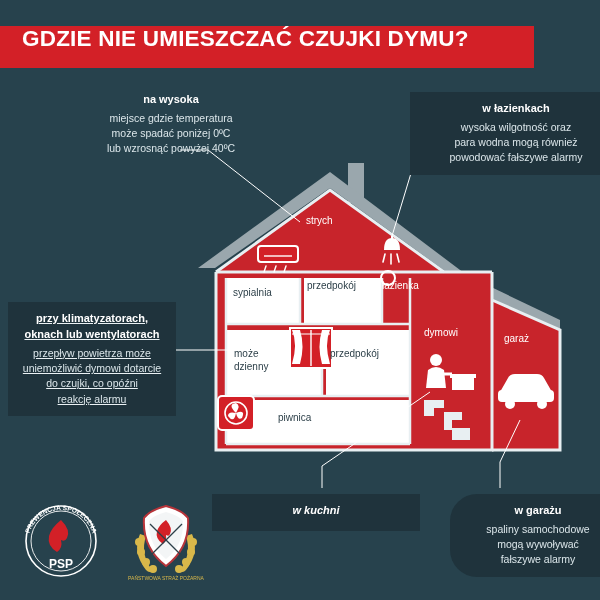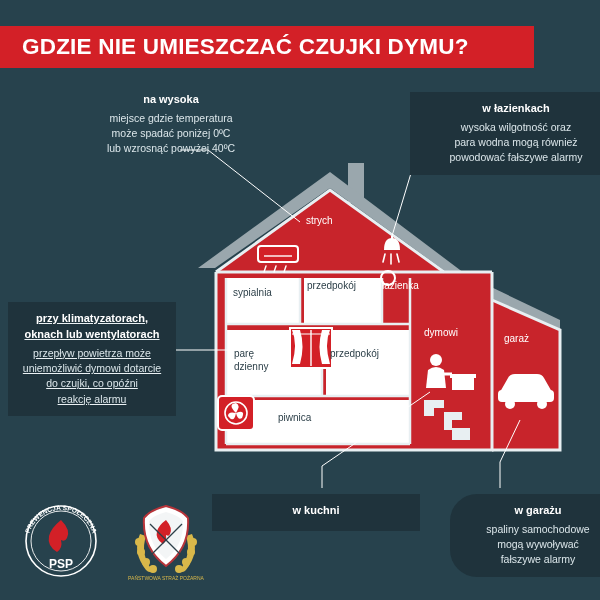--- a/index.html
+++ b/index.html
@@ -22,21 +22,20 @@
 
   
   .header-bar {
     position: absolute;
     left: 0;
     top: 26px;
     width: 534px;
     height: 42px;
     background: #d32027;
     display: flex;
-    align-items: center;
     padding-left: 22px;
     box-sizing: border-box;
   }
   .header-bar .title {
     color: #ffffff;
     font-size: 22.5px;
     font-weight: bold;
     letter-spacing: 0.2px;
     white-space: nowrap;
   }
@@ -70,21 +69,21 @@
   }
   .callout.boxed {
     background: #1f333c;
     padding: 9px 10px;
     box-sizing: border-box;
   }
 
   #callout-attic   { left: 86px;  top: 92px;  width: 170px; }
   #callout-bath    { left: 410px; top: 92px;  width: 212px; }
   #callout-ac      { left: 8px;   top: 302px; width: 168px; text-decoration: underline; }
-  #callout-kitchen { left: 212px; top: 494px; width: 208px; }
+  #callout-kitchen { left: 212px; top: 494px; width: 208px; font-style: italic; }
   #callout-garage  { left: 450px; top: 494px; width: 176px; border-radius: 27px; }
 
   
   .room-label {
     position: absolute;
     color: #ffffff;
     font-size: 10px;
     text-align: left;
     white-space: pre-line;
     line-height: 1.25;
@@ -231,21 +230,21 @@
       <path d="M500 488 L500 462 L520 420"></path>
     </g>
   </svg>
 
   <div class="room-label" style="left:306px; top:215px; width:60px;">strych</div>
   <div class="room-label dark" style="left:233px; top:287px; width:62px;">sypialnia</div>
   <div class="room-label dark" style="left:307px; top:280px; width:72px;">przedpokój</div>
   <div class="room-label" style="left:382px; top:280px; width:60px;">łazienka</div>
   <div class="room-label" style="left:424px; top:327px; width:56px;">dymowi</div>
   <div class="room-label" style="left:504px; top:333px; width:44px;">garaż</div>
-  <div class="room-label dark" style="left:234px; top:348px; width:52px;">parę
+  <div class="room-label dark" style="left:234px; top:348px; width:52px;">może
 dzienny</div>
   <div class="room-label dark" style="left:330px; top:348px; width:72px;">przedpokój</div>
   <div class="room-label dark" style="left:278px; top:412px; width:62px;">piwnica</div>
 
   <div class="callout" id="callout-attic">
     <span class="ttl">na wysoka</span>
     <span class="bdy">miejsce gdzie temperatura
 może spadać poniżej 0ºC
 lub wzrosnąć powyżej 40ºC</span>
   </div>

